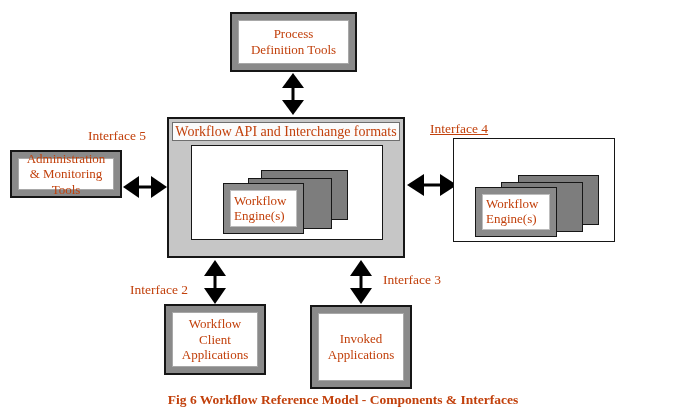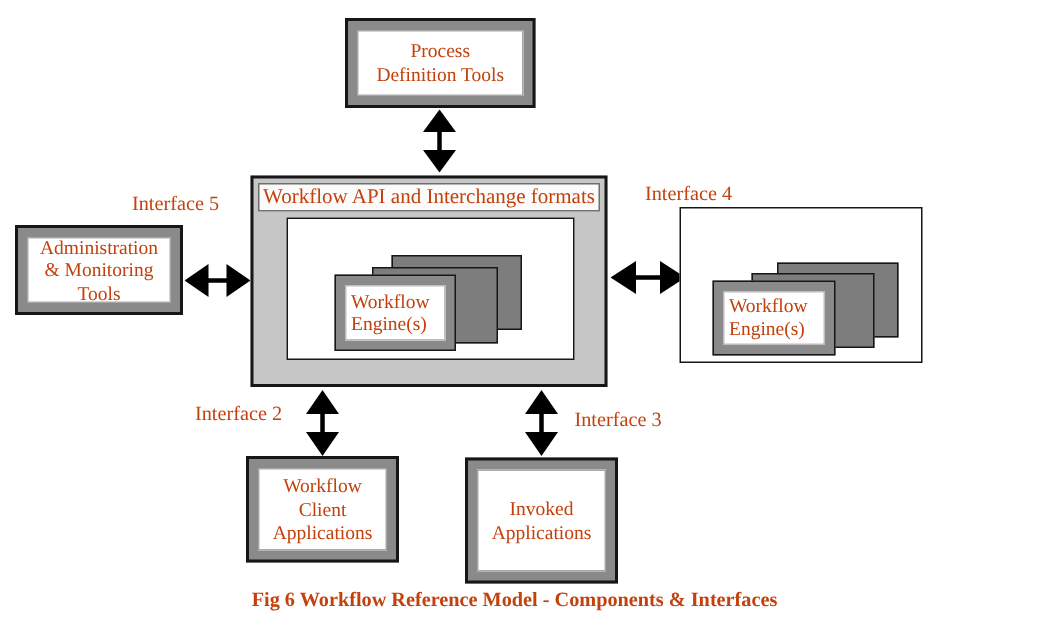--- a/index.html
+++ b/index.html
@@ -101,34 +101,34 @@
       <div class="card-back" style="left:69px; top:24px; width:87px; height:50px;"></div>
       <div class="card-mid" style="left:56px; top:32px; width:84px; height:51px;"></div>
       <div class="card-front" style="left:31px; top:37px; width:81px; height:51px;">
         <div class="panel">Workflow
 Engine(s)</div>
       </div>
     </div>
   </div>
 
   <div class="iface-label" style="left:88px; top:128px;">Interface 5</div>
-  <div class="framed" style="left:10px; top:150px; width:112px; height:60px;justify-content:flex-end;">
+  <div class="framed" style="left:10px; top:150px; width:112px; height:48px;justify-content:flex-end;">
     <div class="panel">Administration
 &amp; Monitoring
 Tools</div>
   </div>
   <div class="arrow" style="left:123px; top:174px;">
     <svg width="44" height="26" viewBox="0 0 44 26">
       <polygon points="0,13 16,2 16,24" fill="#000"></polygon>
       <rect x="15" y="11.5" width="14" height="3" fill="#000"></rect>
       <polygon points="44,13 28,2 28,24" fill="#000"></polygon>
     </svg>
   </div>
 
-  <div class="iface-label" style="left:430px; top:121px;">Interface 4</div>
+  <div class="iface-label" style="left:430px; top:121px;text-decoration:underline;">Interface 4</div>
   <div class="arrow" style="left:407px; top:172px;">
     <svg width="50" height="26" viewBox="0 0 50 26">
       <polygon points="0,13 17,2 17,24" fill="#000"></polygon>
       <rect x="16" y="11.5" width="18" height="3" fill="#000"></rect>
       <polygon points="50,13 33,2 33,24" fill="#000"></polygon>
     </svg>
   </div>
   <div class="plainbox">
     <div class="card-back" style="left:64px; top:36px; width:81px; height:50px;"></div>
     <div class="card-mid" style="left:47px; top:43px; width:82px; height:50px;"></div>
@@ -138,21 +138,21 @@
     </div>
   </div>
 
   <div class="arrow" style="left:202px; top:260px;">
     <svg width="26" height="44" viewBox="0 0 26 44">
       <polygon points="13,0 24,16 2,16" fill="#000"></polygon>
       <rect x="11.5" y="15" width="3" height="14" fill="#000"></rect>
       <polygon points="13,44 24,28 2,28" fill="#000"></polygon>
     </svg>
   </div>
-  <div class="iface-label" style="left:130px; top:268px;">Interface 2</div>
+  <div class="iface-label" style="left:130px; top:282px;">Interface 2</div>
   <div class="framed" style="left:164px; top:304px; width:102px; height:71px;">
     <div class="panel">Workflow
 Client
 Applications</div>
   </div>
 
   <div class="arrow" style="left:348px; top:260px;">
     <svg width="26" height="44" viewBox="0 0 26 44">
       <polygon points="13,0 24,16 2,16" fill="#000"></polygon>
       <rect x="11.5" y="15" width="3" height="14" fill="#000"></rect>

